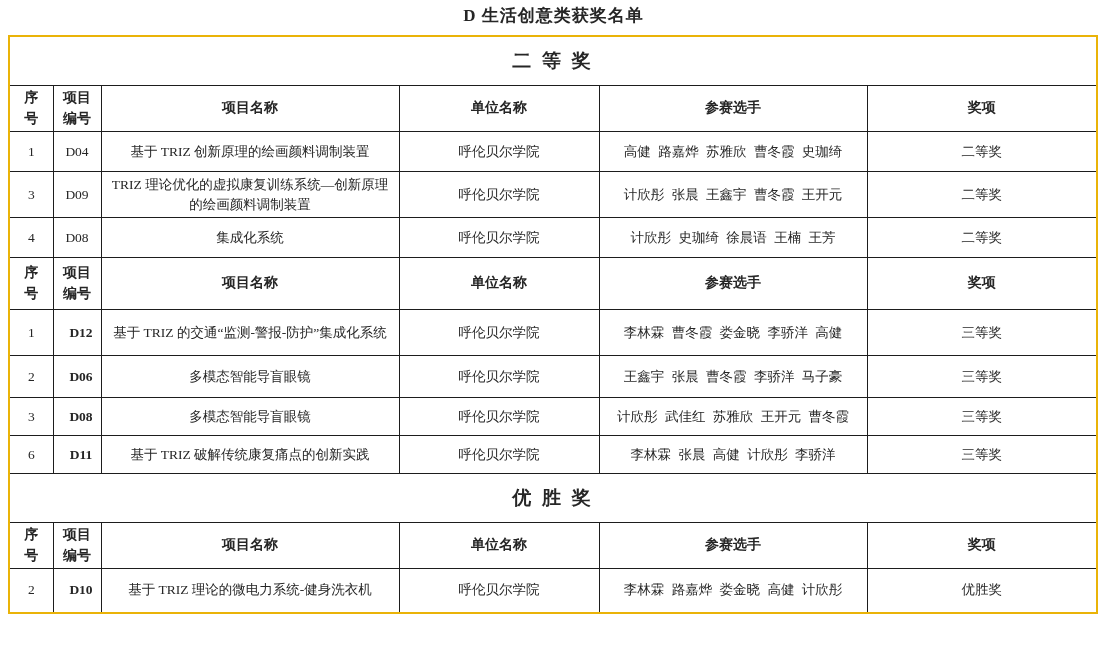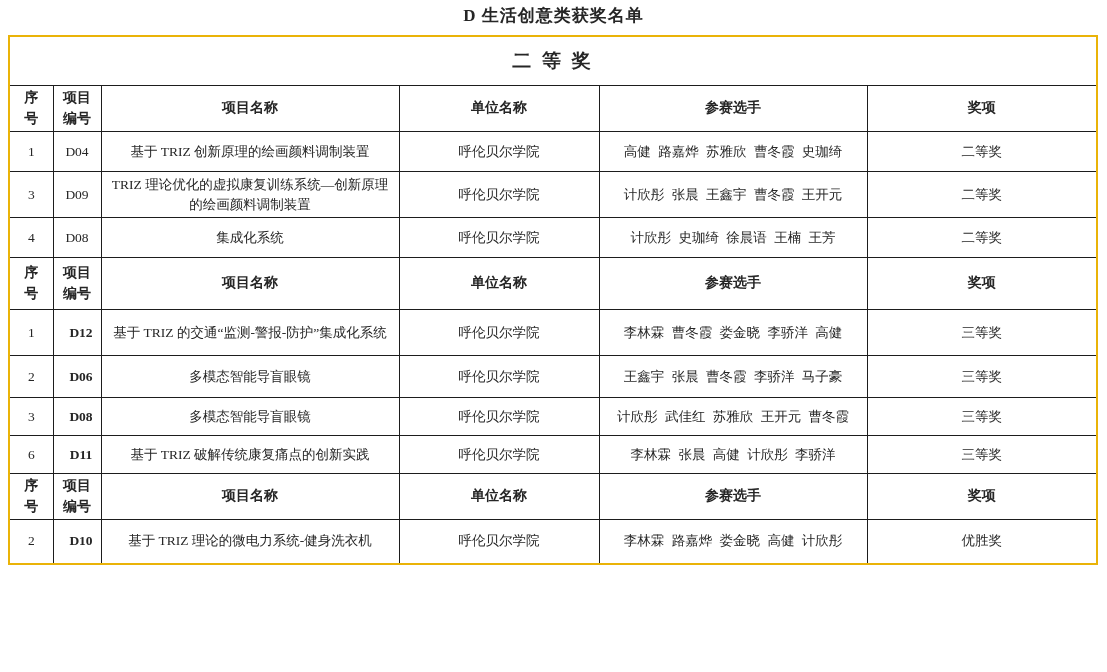--- a/index.html
+++ b/index.html
@@ -162,20 +162,23 @@
         <td class="c">6</td>
         <td class="c code">D11</td>
         <td class="l">基于 TRIZ 破解传统康复痛点的创新实践</td>
         <td class="l">呼伦贝尔学院</td>
         <td class="l players">李林霖 张晨 高健 计欣彤 李骄洋</td>
         <td class="c">三等奖</td>
       </tr>
     </tbody>
 
     <tbody class="bold-code">
+      <tr class="section-title-row">
+        <td colspan="6">优 胜 奖</td>
+      </tr>
       <tr class="col-header-row">
         <td><span class="stack1">序号</span></td>
         <td><span class="stack2">项目编号</span></td>
         <td>项目名称</td>
         <td>单位名称</td>
         <td>参赛选手</td>
         <td>奖项</td>
       </tr>
       <tr class="data-row h44">
         <td class="c">2</td>

